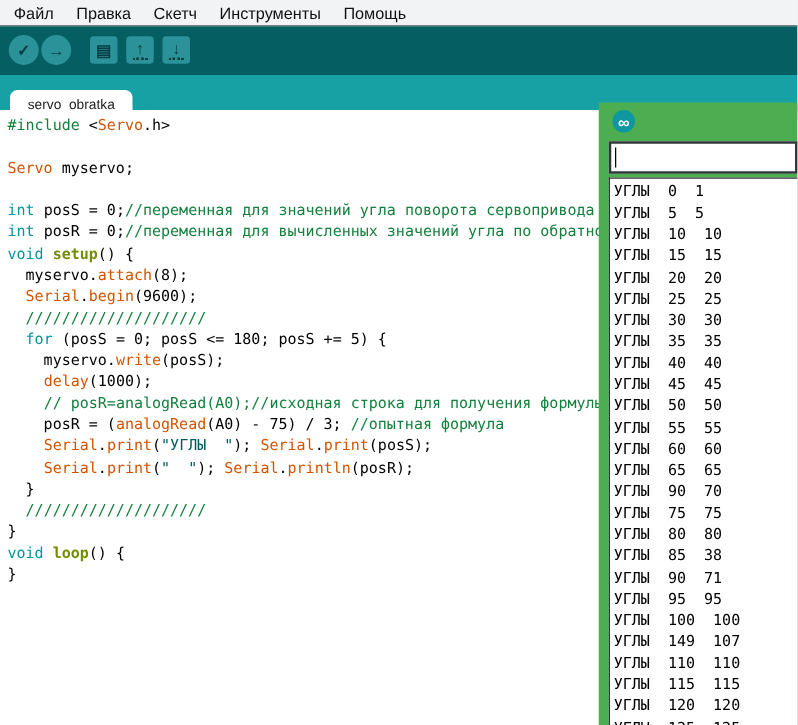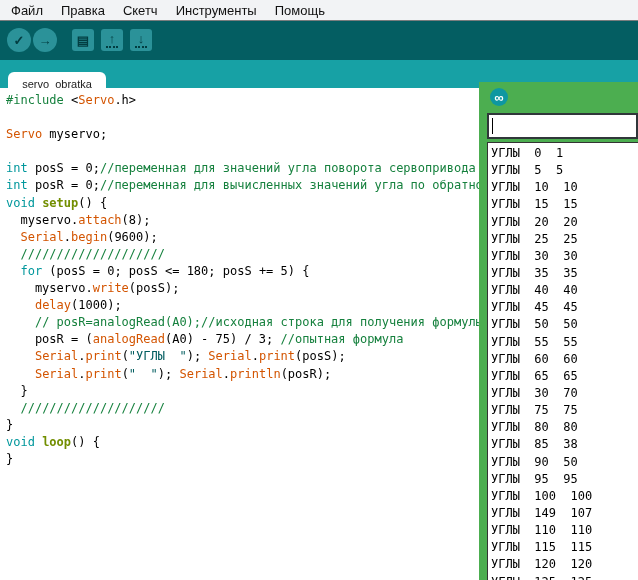--- a/index.html
+++ b/index.html
@@ -136,25 +136,25 @@
         <div class="serial-row">УГЛЫ  20  20</div>
         <div class="serial-row">УГЛЫ  25  25</div>
         <div class="serial-row">УГЛЫ  30  30</div>
         <div class="serial-row">УГЛЫ  35  35</div>
         <div class="serial-row">УГЛЫ  40  40</div>
         <div class="serial-row">УГЛЫ  45  45</div>
         <div class="serial-row">УГЛЫ  50  50</div>
         <div class="serial-row">УГЛЫ  55  55</div>
         <div class="serial-row">УГЛЫ  60  60</div>
         <div class="serial-row">УГЛЫ  65  65</div>
-        <div class="serial-row">УГЛЫ  30  70</div>
+        <div class="serial-row">УГЛЫ  90  70</div>
         <div class="serial-row">УГЛЫ  75  75</div>
         <div class="serial-row">УГЛЫ  80  80</div>
         <div class="serial-row">УГЛЫ  85  38</div>
-        <div class="serial-row">УГЛЫ  90  50</div>
+        <div class="serial-row">УГЛЫ  90  71</div>
         <div class="serial-row">УГЛЫ  95  95</div>
         <div class="serial-row">УГЛЫ  100  100</div>
         <div class="serial-row">УГЛЫ  149  107</div>
         <div class="serial-row">УГЛЫ  110  110</div>
         <div class="serial-row">УГЛЫ  115  115</div>
         <div class="serial-row">УГЛЫ  120  120</div>
         <div class="serial-row">УГЛЫ  125  125</div>
       </div>
   </div>
 

